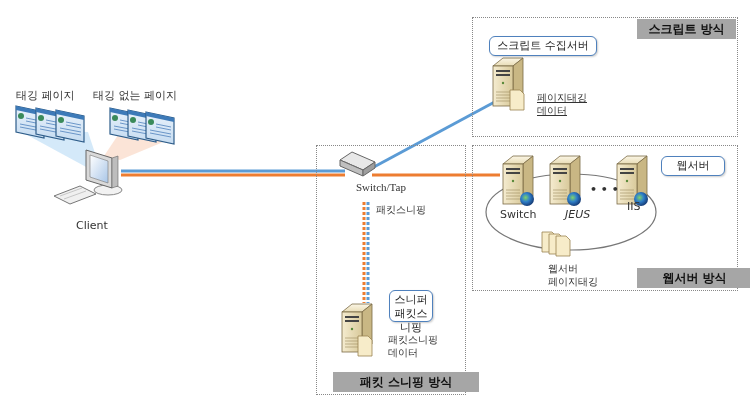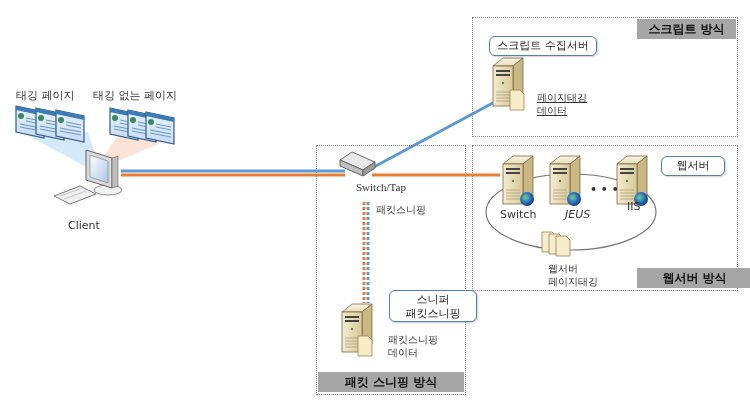--- a/index.html
+++ b/index.html
@@ -142,44 +142,44 @@
   </g>
 </svg>
 
 <div class="dashbox" style="left:472px; top:17px; width:266px; height:120px;"></div>
 <div class="method-tag" style="left:637px; top:19px; width:99px;">스크립트 방식</div>
 
 <div class="dashbox" style="left:472px; top:145px; width:266px; height:146px;"></div>
 <div class="method-tag" style="left:637px; top:268px; width:115px;">웹서버 방식</div>
 
 <div class="dashbox" style="left:316px; top:145px; width:150px; height:250px;"></div>
-<div class="method-tag" style="left:318px; top:372px; width:146px;">패킷 스니핑 방식</div>
+<div class="method-tag" style="left:333px; top:372px; width:146px;">패킷 스니핑 방식</div>
 
 <div class="abs lbl" style="left:16px; top:88px;">태깅 페이지</div>
 <div class="abs lbl" style="left:93px; top:88px;">태깅 없는 페이지</div>
-<div class="abs lbl" style="left:68px; top:219px;">Client</div>
+<div class="abs lbl" style="left:76px; top:219px;">Client</div>
 
 <div class="pill" style="left:489px; top:36px; width:106px; height:18px; line-height:18px;">스크립트 수집서버</div>
 <div class="abs lbl-sm" style="left:537px; top:91px;text-decoration:underline;">
   <div>페이지태깅</div>
   <div>데이터</div>
 </div>
 
 <div class="pill" style="left:661px; top:156px; width:62px; height:18px; line-height:18px;">웹서버</div>
 <div class="abs lbl" style="left:500px; top:208px;">Switch</div>
 <div class="abs lbl" style="left:565px; top:208px;font-style:italic;">JEUS</div>
 <div class="abs lbl" style="left:627px; top:200px;">IIS</div>
 <div class="abs lbl" style="left:590px; top:183px; font-weight:bold;">• • •</div>
 <div class="abs lbl-sm" style="left:548px; top:262px;">
   <div>웹서버</div>
   <div>페이지태깅</div>
 </div>
 
 <div class="abs lbl" style="left:356px; top:181px;font-family:Liberation Serif, serif;">Switch/Tap</div>
 <div class="abs lbl-sm" style="left:376px; top:203px;">패킷스니핑</div>
-<div class="pill" style="left:389px; top:290px; width:88px; height:32px; line-height:14px; padding-top:2px; box-sizing:border-box;">
+<div class="pill" style="left:389px; top:290px; width:44px; height:32px; line-height:14px; padding-top:2px; box-sizing:border-box;">
   <div>스니퍼</div>
   <div>패킷스니핑</div>
 </div>
 <div class="abs lbl-sm" style="left:388px; top:333px;">
   <div>패킷스니핑</div>
   <div>데이터</div>
 </div>
 
 </body></html>

